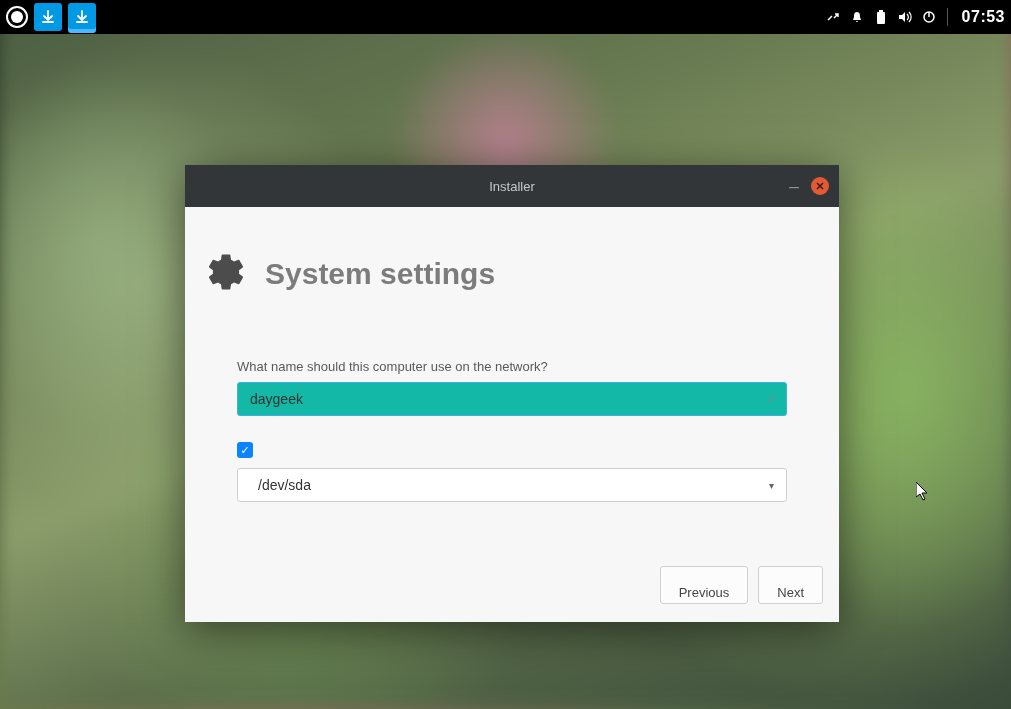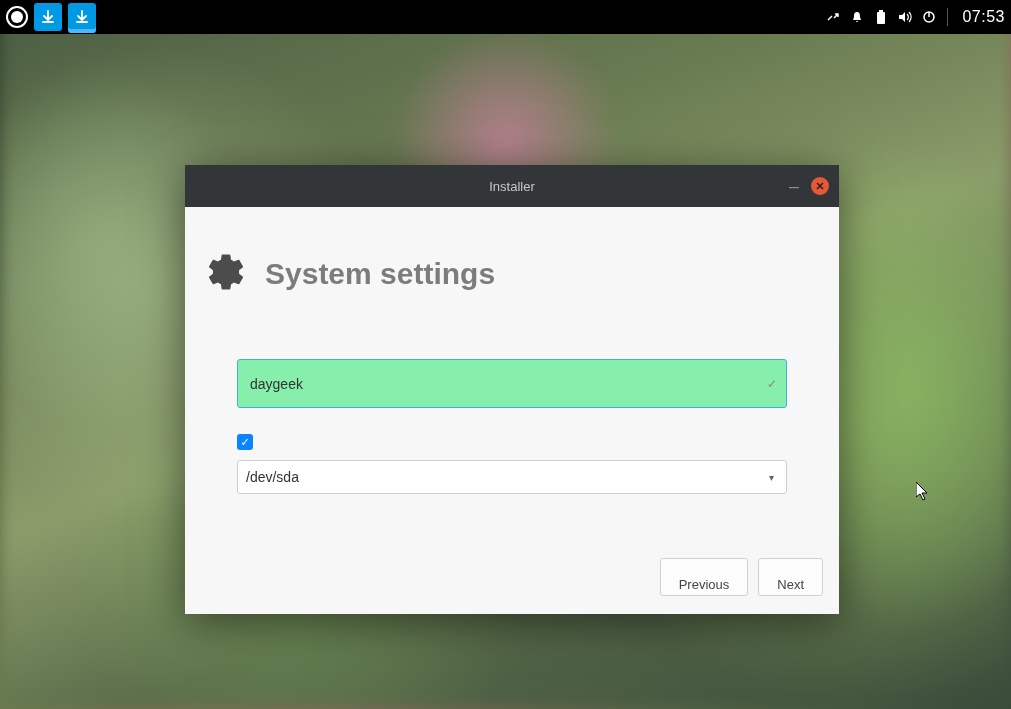--- a/index.html
+++ b/index.html
@@ -64,21 +64,21 @@
       width: 28px; height: 28px;
       background: #0099e5;
       border-radius: 3px;
       display: flex; align-items: center; justify-content: center;
       color: #fff;
       font-size: 16px;
     }
     .task-icon.active { box-shadow: 0 -2px 0 #4db8ff inset, 0 2px 0 #4db8ff; }
     
     .tray-icon { width: 16px; height: 16px; display: inline-flex; align-items: center; justify-content: center; }
-    .clock { font-size: 16px; font-weight: 400; letter-spacing: 0.5px; margin-left: 4px; }
+    .clock { font-size: 16px; font-weight: 700; letter-spacing: 0.5px; margin-left: 4px; }
     .tray-sep { width: 1px; height: 18px; background: #555; margin: 0 2px; }
 
     
     .window {
       position: absolute;
       left: 185px;
       top: 165px;
       width: 654px;
       background: #f7f7f7;
       box-shadow: 0 8px 40px rgba(0,0,0,0.5);
@@ -141,27 +141,27 @@
       display: block;
       font-size: 13px;
       color: #5a5a5a;
       margin-bottom: 8px;
     }
     .input-wrap {
       position: relative;
     }
     .text-input {
       width: 100%;
-      height: 49px;
+      height: 34px;
       border: 1px solid #3daee9;
       border-radius: 3px;
       padding: 0 34px 0 12px;
       font-size: 14px;
       color: #333;
-      background: #86efac;
+      background: #14b8a6;
       outline: none;
     }
     .input-check {
       position: absolute;
       right: 10px;
       top: 50%;
       transform: translateY(-50%);
       color: #888;
       font-size: 12px;
     }
@@ -183,21 +183,21 @@
     }
     .checkbox-label {
       font-size: 13px;
       color: #5a5a5a;
     }
     .select {
       width: 100%;
       height: 34px;
       border: 1px solid #cfcfcf;
       border-radius: 3px;
-      padding: 0 34px 0 8px;
+      padding: 0 34px 0 20px;
       font-size: 14px;
       color: #333;
       background: #fff;
       cursor: pointer;
       display: flex;
       align-items: center;
       position: relative;
     }
     .select-caret {
       position: absolute;
@@ -304,20 +304,21 @@
     <div class="heading">
       <span class="gear">
         <svg width="42" height="42" viewBox="0 0 24 24" fill="currentColor">
           <path d="M12,8A4,4 0 0,1 16,12A4,4 0 0,1 12,16A4,4 0 0,1 8,12A4,4 0 0,1 12,8M12,10A2,2 0 0,0 10,12A2,2 0 0,0 12,14A2,2 0 0,0 14,12A2,2 0 0,0 12,10M10,22C9.75,22 9.54,21.82 9.5,21.58L9.13,18.93C8.5,18.68 7.96,18.34 7.44,17.94L4.95,18.95C4.73,19.03 4.46,18.95 4.34,18.73L2.34,15.27C2.21,15.05 2.27,14.78 2.46,14.63L4.57,12.97L4.5,12L4.57,11L2.46,9.37C2.27,9.22 2.21,8.95 2.34,8.73L4.34,5.27C4.46,5.05 4.73,4.96 4.95,5.05L7.44,6.05C7.96,5.66 8.5,5.32 9.13,5.07L9.5,2.42C9.54,2.18 9.75,2 10,2H14C14.25,2 14.46,2.18 14.5,2.42L14.87,5.07C15.5,5.32 16.04,5.66 16.56,6.05L19.05,5.05C19.27,4.96 19.54,5.05 19.66,5.27L21.66,8.73C21.79,8.95 21.73,9.22 21.54,9.37L19.43,11L19.5,12L19.43,13L21.54,14.63C21.73,14.78 21.79,15.05 21.66,15.27L19.66,18.73C19.54,18.95 19.27,19.04 19.05,18.95L16.56,17.95C16.04,18.34 15.5,18.68 14.87,18.93L14.5,21.58C14.46,21.82 14.25,22 14,22H10Z"></path>
         </svg>
       </span>
       <h1>System settings</h1>
     </div>
 
     <div class="form-group">
+      <label class="form-label">What name should this computer use on the network?</label>
       <div class="input-wrap">
         <input type="text" class="text-input" value="daygeek" style="">
         <span class="input-check">✓</span>
       </div>
     </div>
 
     <div class="form-group">
       <div class="checkbox-row">
         <div class="checkbox">✓</div>
       </div>

